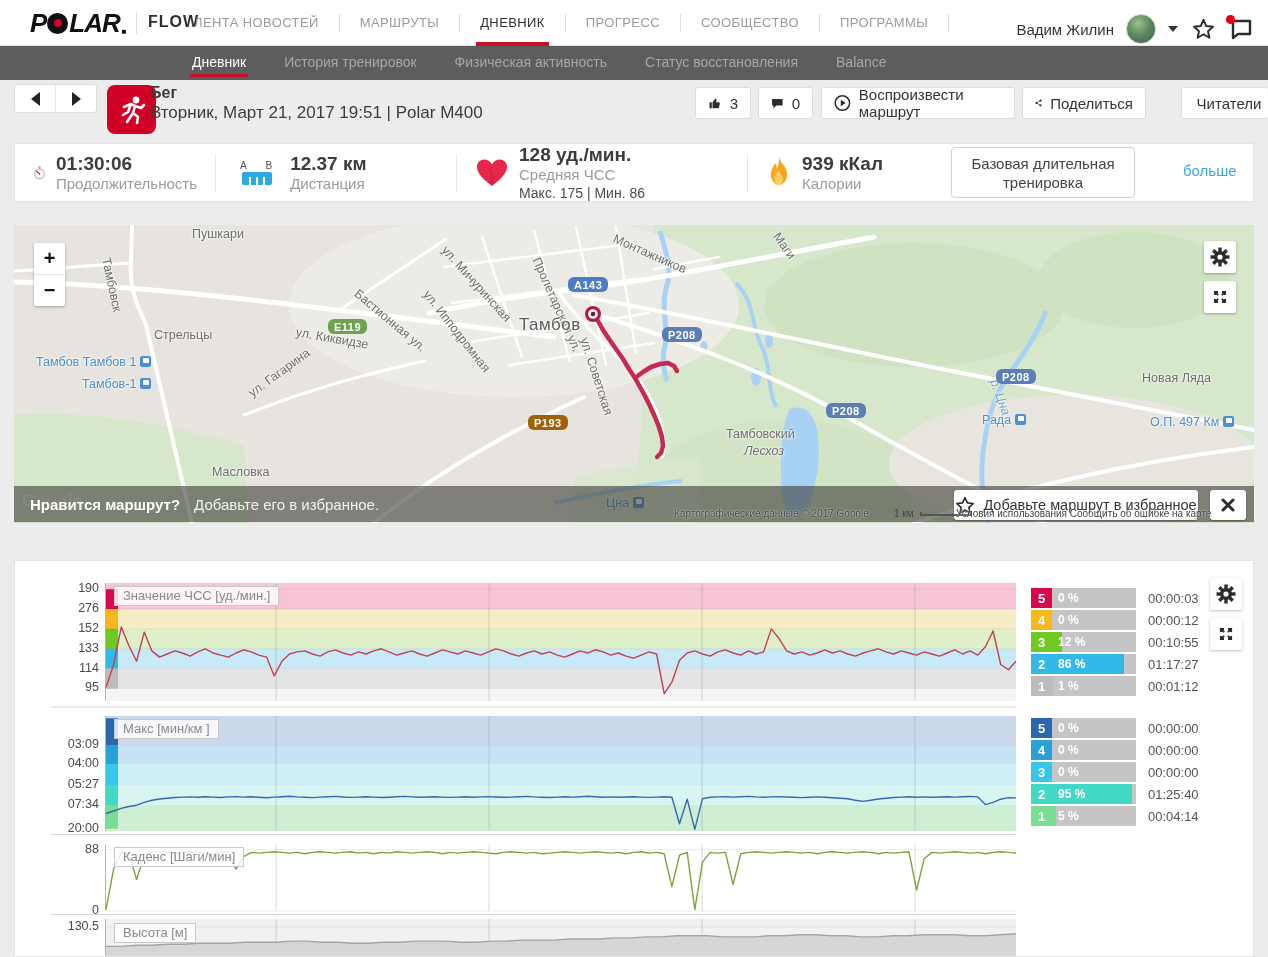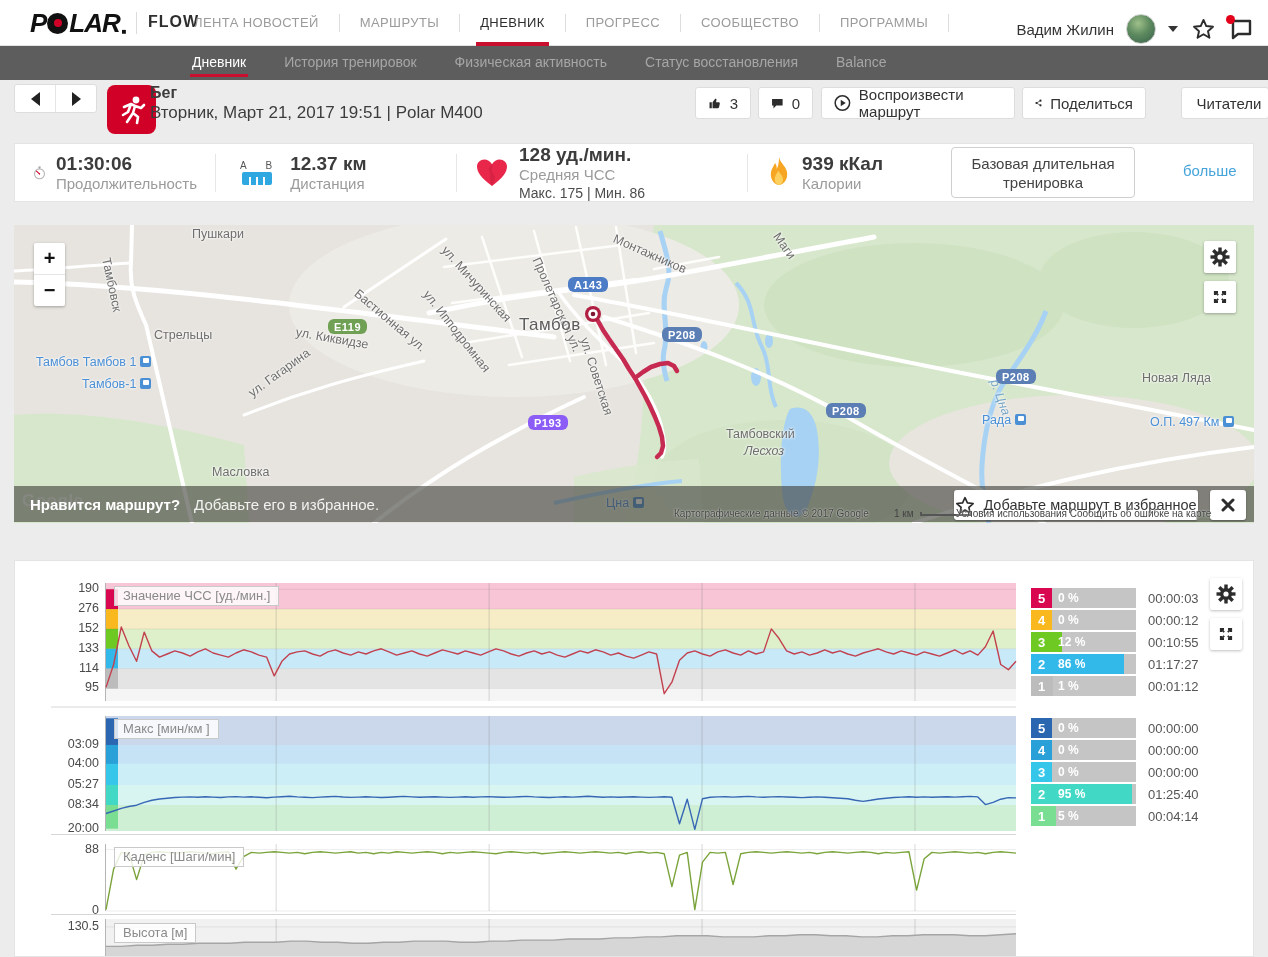--- a/index.html
+++ b/index.html
@@ -341,21 +341,21 @@
         <span class="map-label" style="left: 1128px; top: 146px;">Новая Ляда</span>
         <span class="map-label blue" style="left: 968px; top: 188px;">Рада<span class="transit-icon"></span></span>
         <span class="map-label blue" style="left: 1136px; top: 190px;">О.П. 497 Км<span class="transit-icon"></span></span>
         <span class="map-label blue" style="left: 592px; top: 271px;">Цна<span class="transit-icon"></span></span>
         <span class="map-label water" style="left: 980px; top: 148px; transform: rotate(70deg);">р. Цна</span>
         <span class="road-badge" style="background: rgb(111, 160, 83); left: 314px; top: 94px;">Е119</span>
         <span class="road-badge" style="background: rgb(76, 124, 198); left: 554px; top: 52px;">А143</span>
         <span class="road-badge" style="background: rgb(91, 127, 181); left: 648px; top: 102px;">Р208</span>
         <span class="road-badge" style="background: rgb(91, 127, 181); left: 982px; top: 144px;">Р208</span>
         <span class="road-badge" style="background: rgb(91, 127, 181); left: 812px; top: 178px;">Р208</span>
-        <span class="road-badge" style="background: #8b5cf6; left: 514px; top: 190px;">Р193</span>
+        <span class="road-badge" style="background: #a16207; left: 514px; top: 190px;">Р193</span>
       </div>
 
     <div id="zoom-box">
       <div class="zb">+</div>
       <div class="zb">−</div>
     </div>
     <div class="map-sq-btn" style="left:1190px;top:16px">
       <svg width="20" height="20" viewBox="-10 -10 20 20">
         <g fill="#2c2c2c">
             <circle r="6"></circle>
@@ -481,21 +481,21 @@
     <div id="yticks">
         <div class="ytick" style="left: 32px; top: 20.2655px;">190</div>
         <div class="ytick" style="left: 32px; top: 40.1062px;">276</div>
         <div class="ytick" style="left: 32px; top: 59.9469px;">152</div>
         <div class="ytick" style="left: 32px; top: 79.7876px;">133</div>
         <div class="ytick" style="left: 32px; top: 99.6283px;">114</div>
         <div class="ytick" style="left: 32px; top: 119.469px;">95</div>
         <div class="ytick" style="left: 32px; top: 175.98px;">03:09</div>
         <div class="ytick" style="left: 32px; top: 194.955px;">04:00</div>
         <div class="ytick" style="left: 32px; top: 216px;">05:27</div>
-        <div class="ytick" style="left: 32px; top: 236.01px;">08:34</div>
+        <div class="ytick" style="left: 32px; top: 236.01px;">07:34</div>
         <div class="ytick" style="left: 32px; top: 260.275px;">20:00</div>
         <div class="ytick" style="left: 32px; top: 280.583px;">88</div>
         <div class="ytick" style="left: 32px; top: 342px;">0</div>
         <div class="ytick" style="left: 32px; top: 357.895px;">130.5</div>
       </div>
     <div class="zones" id="zones-hr" style="top:27px">
         <div class="zrow">
           <div class="znum" style="background: rgb(217, 7, 79);">5</div>
           <div class="zbar">
             <div class="zfill" style="background: rgb(217, 7, 79); width: 0px;"></div>

